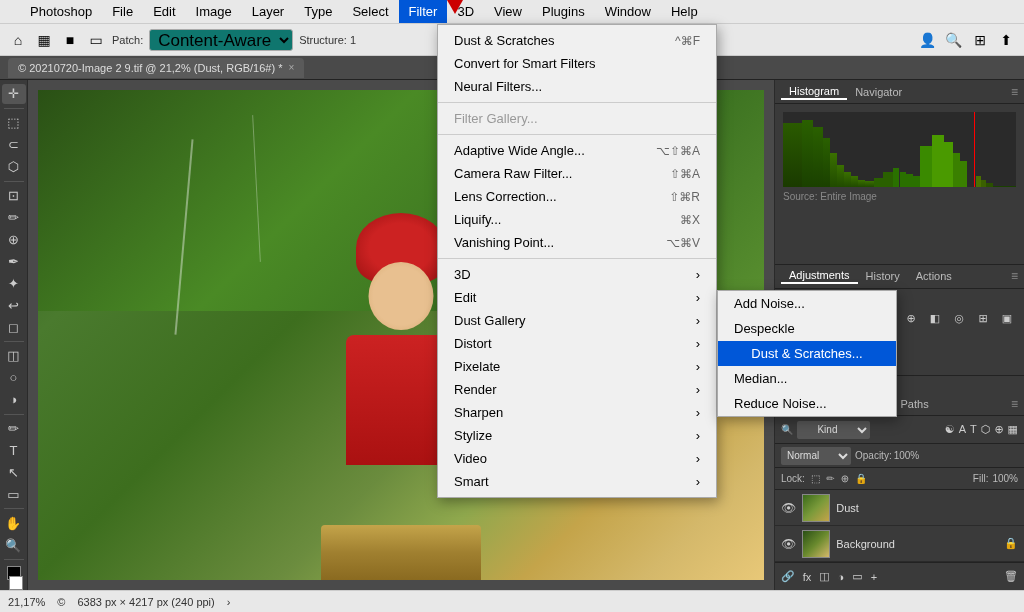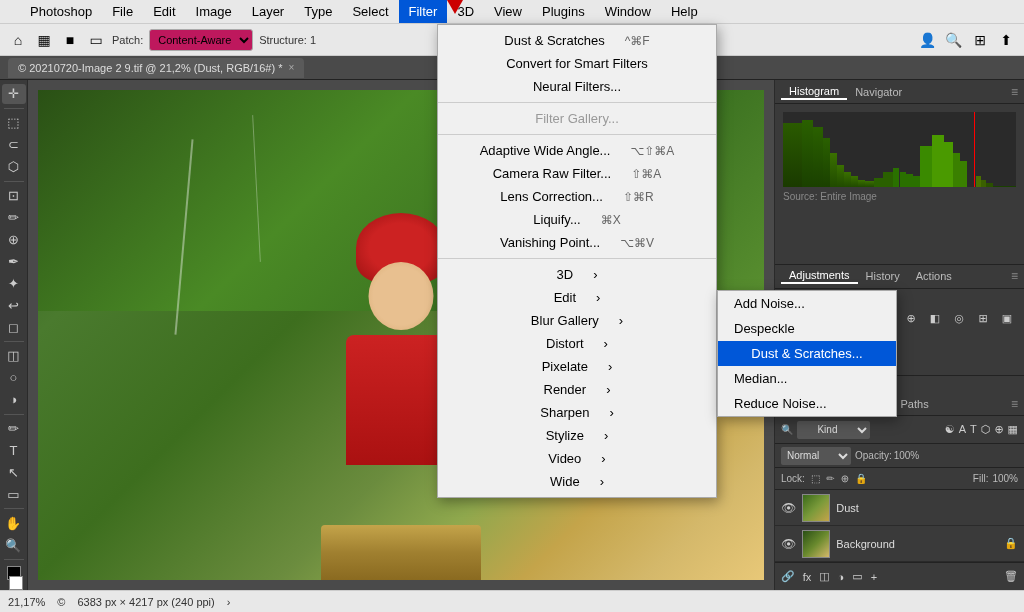--- a/index.html
+++ b/index.html
@@ -22,22 +22,22 @@
 
     
     #optionsbar {
       width: 100%; height: 32px; background: #e8e8e8;
       display: flex; align-items: center; padding: 0 8px; gap: 6px;
       border-bottom: 1px solid #ccc;
     }
     .options-icon { width: 20px; height: 20px; display: flex; align-items: center; justify-content: center; font-size: 14px; cursor: pointer; }
     .options-label { font-size: 11px; color: #333; }
     .options-select {
-      height: 22px; font-size: 11px; border: 1px solid #aaa; border-radius: 3px;
-      background: #be185d; padding: 0 4px;
+      height: 22px; font-size: 17px; border: 1px solid #aaa; border-radius: 3px;
+      background: #0f766e; padding: 0 4px;
     }
 
     
     #tabbar {
       width: 100%; height: 24px; background: #4a4a4a;
       display: flex; align-items: center; padding: 0 8px;
       border-bottom: 1px solid #222;
     }
     #tabbar .tab {
       background: #5a5a5a; height: 20px; padding: 0 10px;
@@ -187,21 +187,21 @@
     
     #filter-menu {
       position: fixed; top: 24px; left: 437px;
       background: #f0f0f0; border: 1px solid #aaa;
       box-shadow: 2px 4px 12px rgba(0,0,0,0.35);
       min-width: 280px; z-index: 200;
     }
     .menu-section { padding: 4px 0; border-bottom: 1px solid #ccc; }
     .menu-section:last-child { border-bottom: none; }
     .menu-item-row {
-      padding: 4px 16px; display: flex; align-items: center; justify-content: center;
+      padding: 4px 16px; display: flex; align-items: center; justify-content: space-between;
       font-size: 13px; color: #000; cursor: pointer; white-space: nowrap;
     }
     .menu-item-row.highlighted { background: #0057d8; color: white; }
     .menu-item-row.disabled { color: #999; cursor: default; }
     .menu-item-row.has-sub::after { content: "›"; margin-left: 20px; }
     .menu-shortcut { font-size: 12px; color: #666; margin-left: 20px; }
 
     
     #noise-submenu {
       position: fixed; top: 290px; left: 717px;
@@ -538,42 +538,42 @@
     </div>
   </div>
   <div class="menu-section">
     <div class="menu-item-row has-sub">
         <span>3D</span>
       </div>
     <div class="menu-item-row has-sub">
         <span>Edit</span>
       </div>
     <div class="menu-item-row has-sub">
-        <span>Blur Gallery</span>
+        <span>Dust Gallery</span>
       </div>
     <div class="menu-item-row has-sub">
         <span>Distort</span>
       </div>
     <div class="menu-item-row has-sub">
         <span>Pixelate</span>
       </div>
     <div class="menu-item-row has-sub">
         <span>Render</span>
       </div>
     <div class="menu-item-row has-sub">
         <span>Sharpen</span>
       </div>
     <div class="menu-item-row has-sub">
         <span>Stylize</span>
       </div>
     <div class="menu-item-row has-sub">
         <span>Video</span>
       </div>
     <div class="menu-item-row has-sub">
-        <span>Wide</span>
+        <span>Smart</span>
       </div>
   </div>
 </div>
 
 <div id="noise-submenu">
   <div class="noise-item">Add Noise...</div>
   <div class="noise-item">Despeckle</div>
   <div class="noise-item highlighted">Dust &amp; Scratches...</div>
   <div class="noise-item">Median...</div>
   <div class="noise-item">Reduce Noise...</div>

